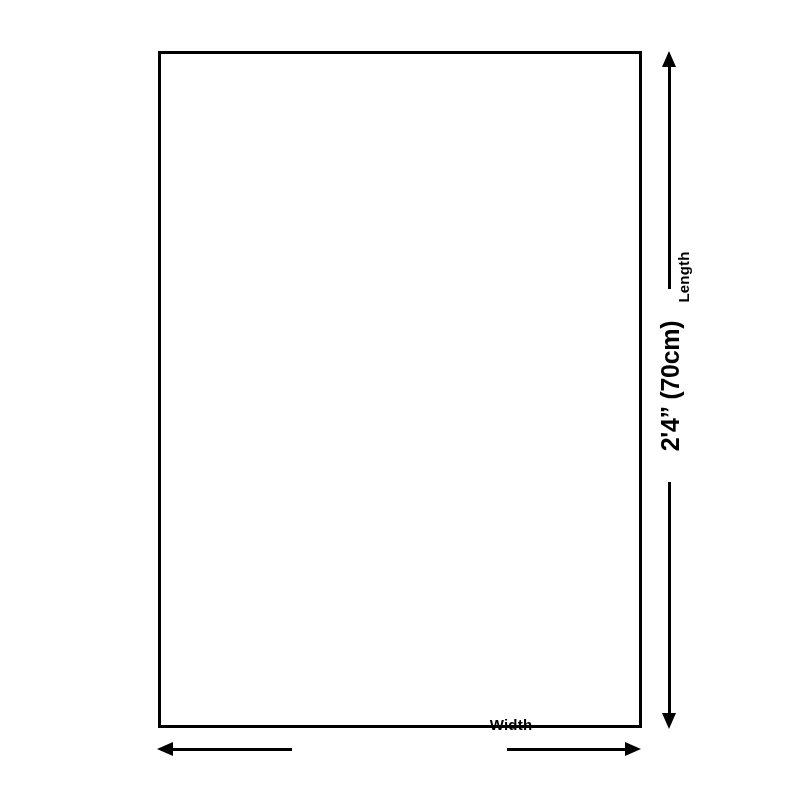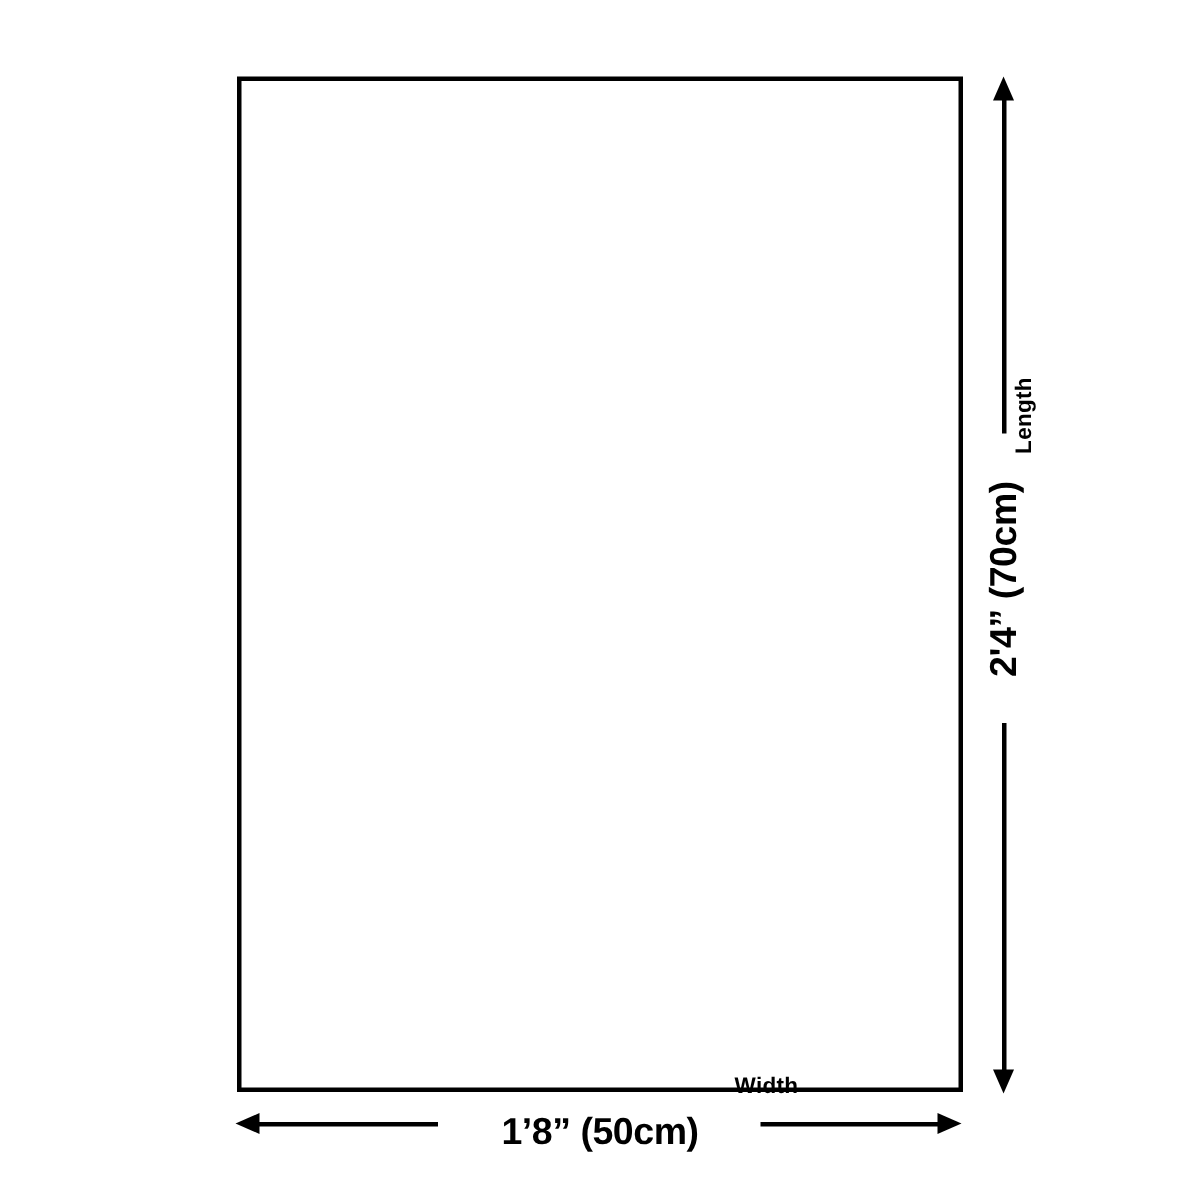--- a/index.html
+++ b/index.html
@@ -99,18 +99,17 @@
 
   <div class="tri tri-up"></div>
   <div class="vline seg-top"></div>
   <span class="axis-text rot length-axis">Length</span>
   <span class="dim-text rot length-value">2'4” (70cm)</span>
   <div class="vline seg-bottom"></div>
   <div class="tri tri-down"></div>
 
   <div class="tri tri-left"></div>
   <div class="hline seg-left"></div>
-  <span class="dim-text width-value">1’8” (50cm)</span>
   <span class="axis-text width-axis">Width</span>
   <div class="hline seg-right"></div>
   <div class="tri tri-right"></div>
 
 </div>
 
 </body></html>

